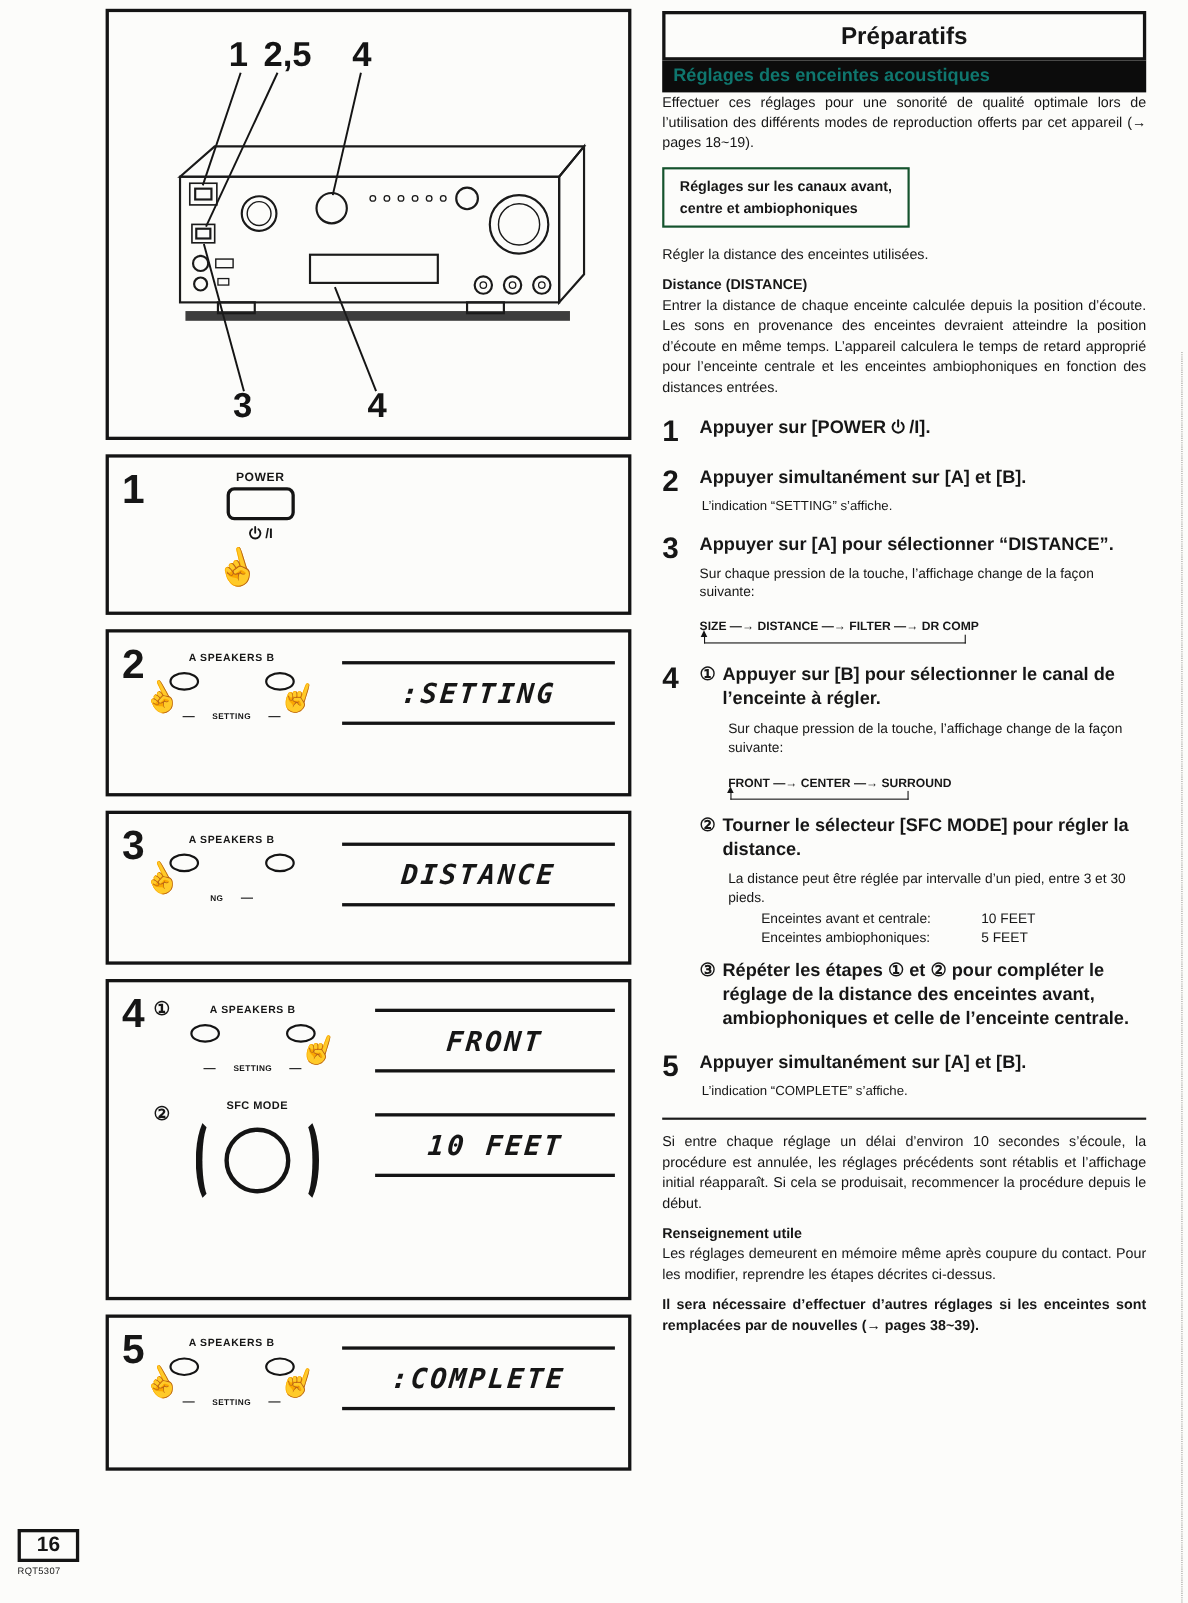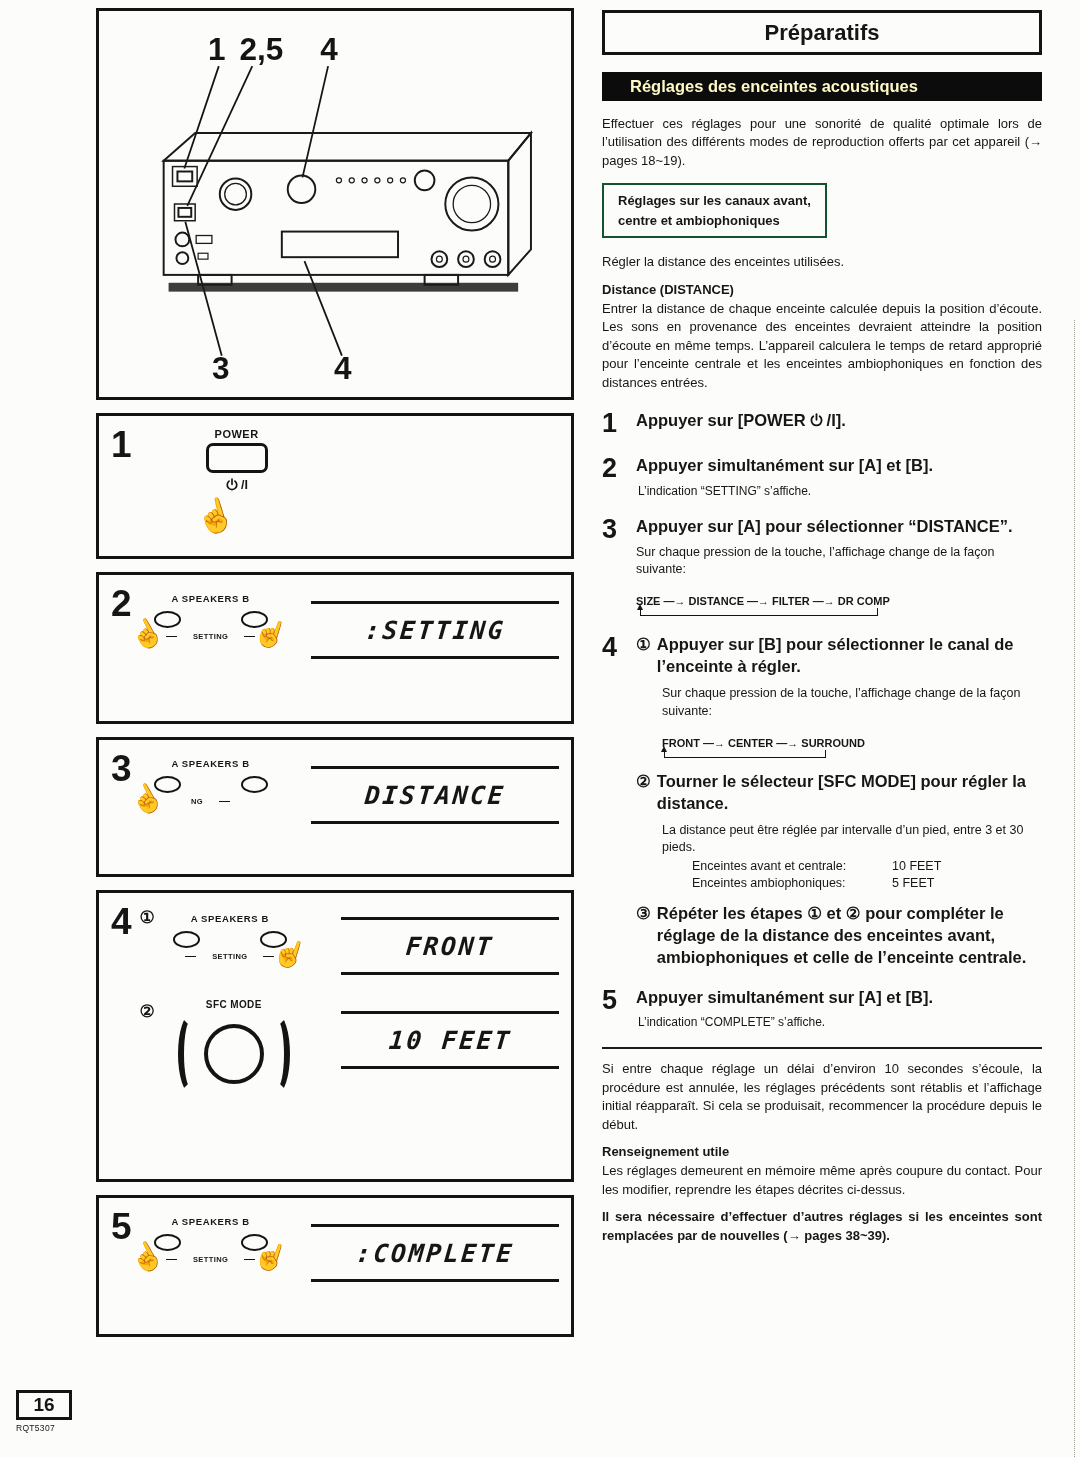--- a/index.html
+++ b/index.html
@@ -37,21 +37,21 @@
   .power-btn{width:62px;height:30px;border:3px solid #141414;border-radius:7px;margin-top:3px}
   .power-sym{display:flex;align-items:center;gap:2px;margin-top:5px;font-size:12.5px;font-weight:bold}
   .pwr-ico{width:14px;height:14px}
   .hand{position:absolute;font-size:27px;color:#1d1d1d;line-height:1}
   .h-s1{left:14px;top:72px;font-size:32px;transform:rotate(-16deg)}
 
   .btn-group{width:142px;position:relative;margin-top:8px;flex:none}
   .sp-label{font-size:9.5px;font-weight:bold;text-align:center;letter-spacing:.6px;white-space:nowrap}
   .ovals{display:flex;justify-content:space-between;padding:0 14px;margin-top:7px}
   .oval{width:27px;height:17px;border:2.5px solid #141414;border-radius:50%}
-  .bracket{display:flex;align-items:center;justify-content:center;gap:16px;margin-top:4px}
+  .bracket{display:flex;align-items:center;justify-content:center;gap:16px;margin-top:19px}
   .bword{font-size:7.5px;font-weight:bold;letter-spacing:.4px}
   .bline{width:11px;height:1.5px;background:#141414}
   .hl{left:-10px;top:28px;transform:rotate(-28deg)}
   .hrh{right:-6px;top:28px;transform:rotate(18deg)}
 
   .display{margin-left:auto;width:248px;border-top:3px solid #141414;border-bottom:3px solid #141414;height:58px;display:flex;align-items:center;justify-content:center;margin-top:16px;flex:none}
   .seg{font-family:"DejaVu Sans Mono",monospace;font-style:italic;font-weight:bold;font-size:25px;letter-spacing:2.5px;transform:skewX(-5deg);white-space:nowrap}
 
   .s4-rows{flex:1;display:flex;flex-direction:column;gap:24px;margin-top:2px}
   .s4-row{display:flex;align-items:flex-start;gap:4px}
@@ -64,22 +64,22 @@
   .paren{display:inline-block;width:26px;height:80px;border:6px solid transparent;border-radius:50%}
   .pl{border-left-color:#141414}
   .pr{border-right-color:#141414}
 
   
   .page-footer{position:absolute;left:16px;bottom:24px;width:90px}
   .pagenum-box{border:3px solid #141414;width:56px;height:30px;display:flex;align-items:center;justify-content:center;font-size:19px;font-weight:bold}
   .code{font-size:8.5px;margin-top:3px;letter-spacing:.3px}
 
   
-  .title-box{border:3px solid #141414;height:45px;display:flex;align-items:center;justify-content:center;font-size:22px;font-weight:bold;margin-bottom:17px}
-  .banner{background:#0c0c0c;color:#fef9c3;font-weight:bold;font-size:16.5px;padding:5px 28px;margin-bottom:14px}
+  .title-box{border:3px solid #141414;height:45px;display:flex;align-items:center;justify-content:center;font-size:22px;font-weight:bold;}
+  .banner{background:#0c0c0c;color:#0f766e;font-weight:bold;font-size:16.5px;padding:5px 10px;}
   .body{font-size:13px;line-height:1.42;margin-bottom:9px}
   .j{text-align:justify}
   .sub-box{border:2px solid #14532d;display:inline-block;padding:6px 14px;font-weight:bold;font-size:13px;white-space:pre-line;line-height:1.5;margin:4px 0 15px 0}
   .bold13{font-weight:bold;font-size:13px;margin:10px 0 3px}
   .rstep{display:flex;gap:12px;margin-top:18px}
   .rnum{font-size:27px;font-weight:bold;line-height:1;width:22px;flex:none}
   .rcontent{flex:1;min-width:0}
   .rtitle{font-size:16.5px;font-weight:bold;line-height:1.3}
   .rnote{font-size:12px;margin-top:7px;margin-left:2px}
   .rbody{font-size:12.5px;line-height:1.38;margin-top:7px}

